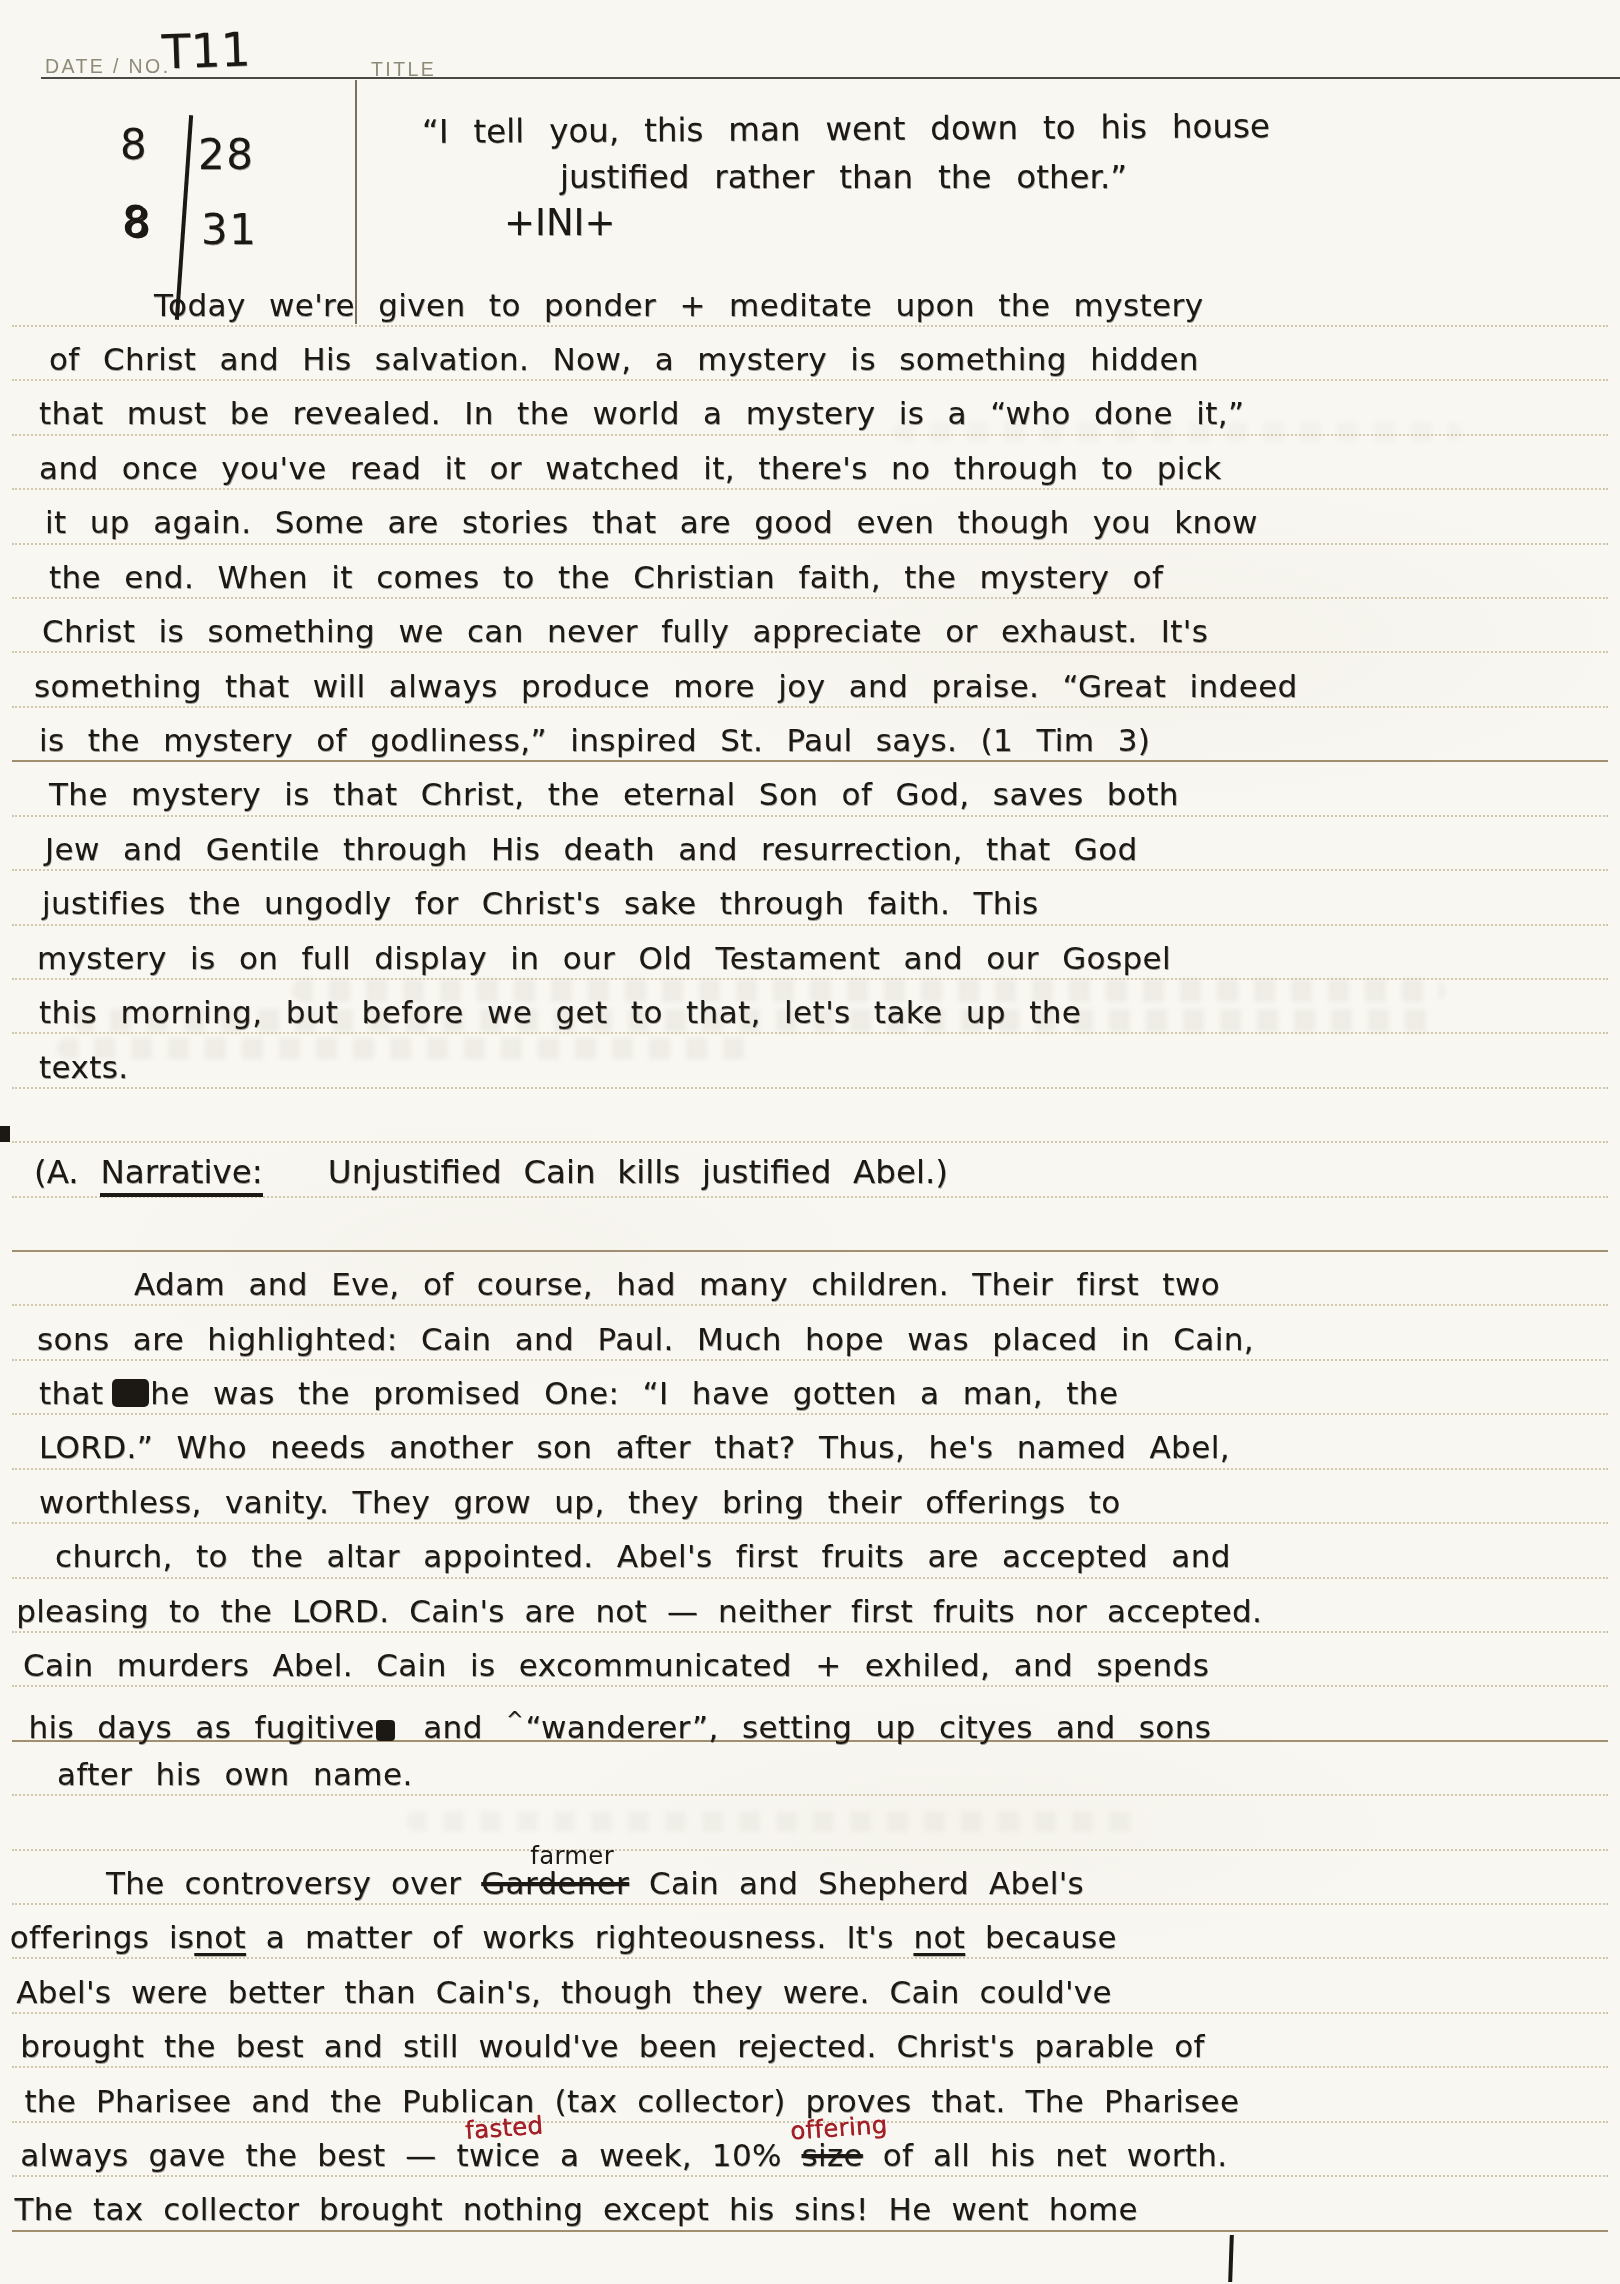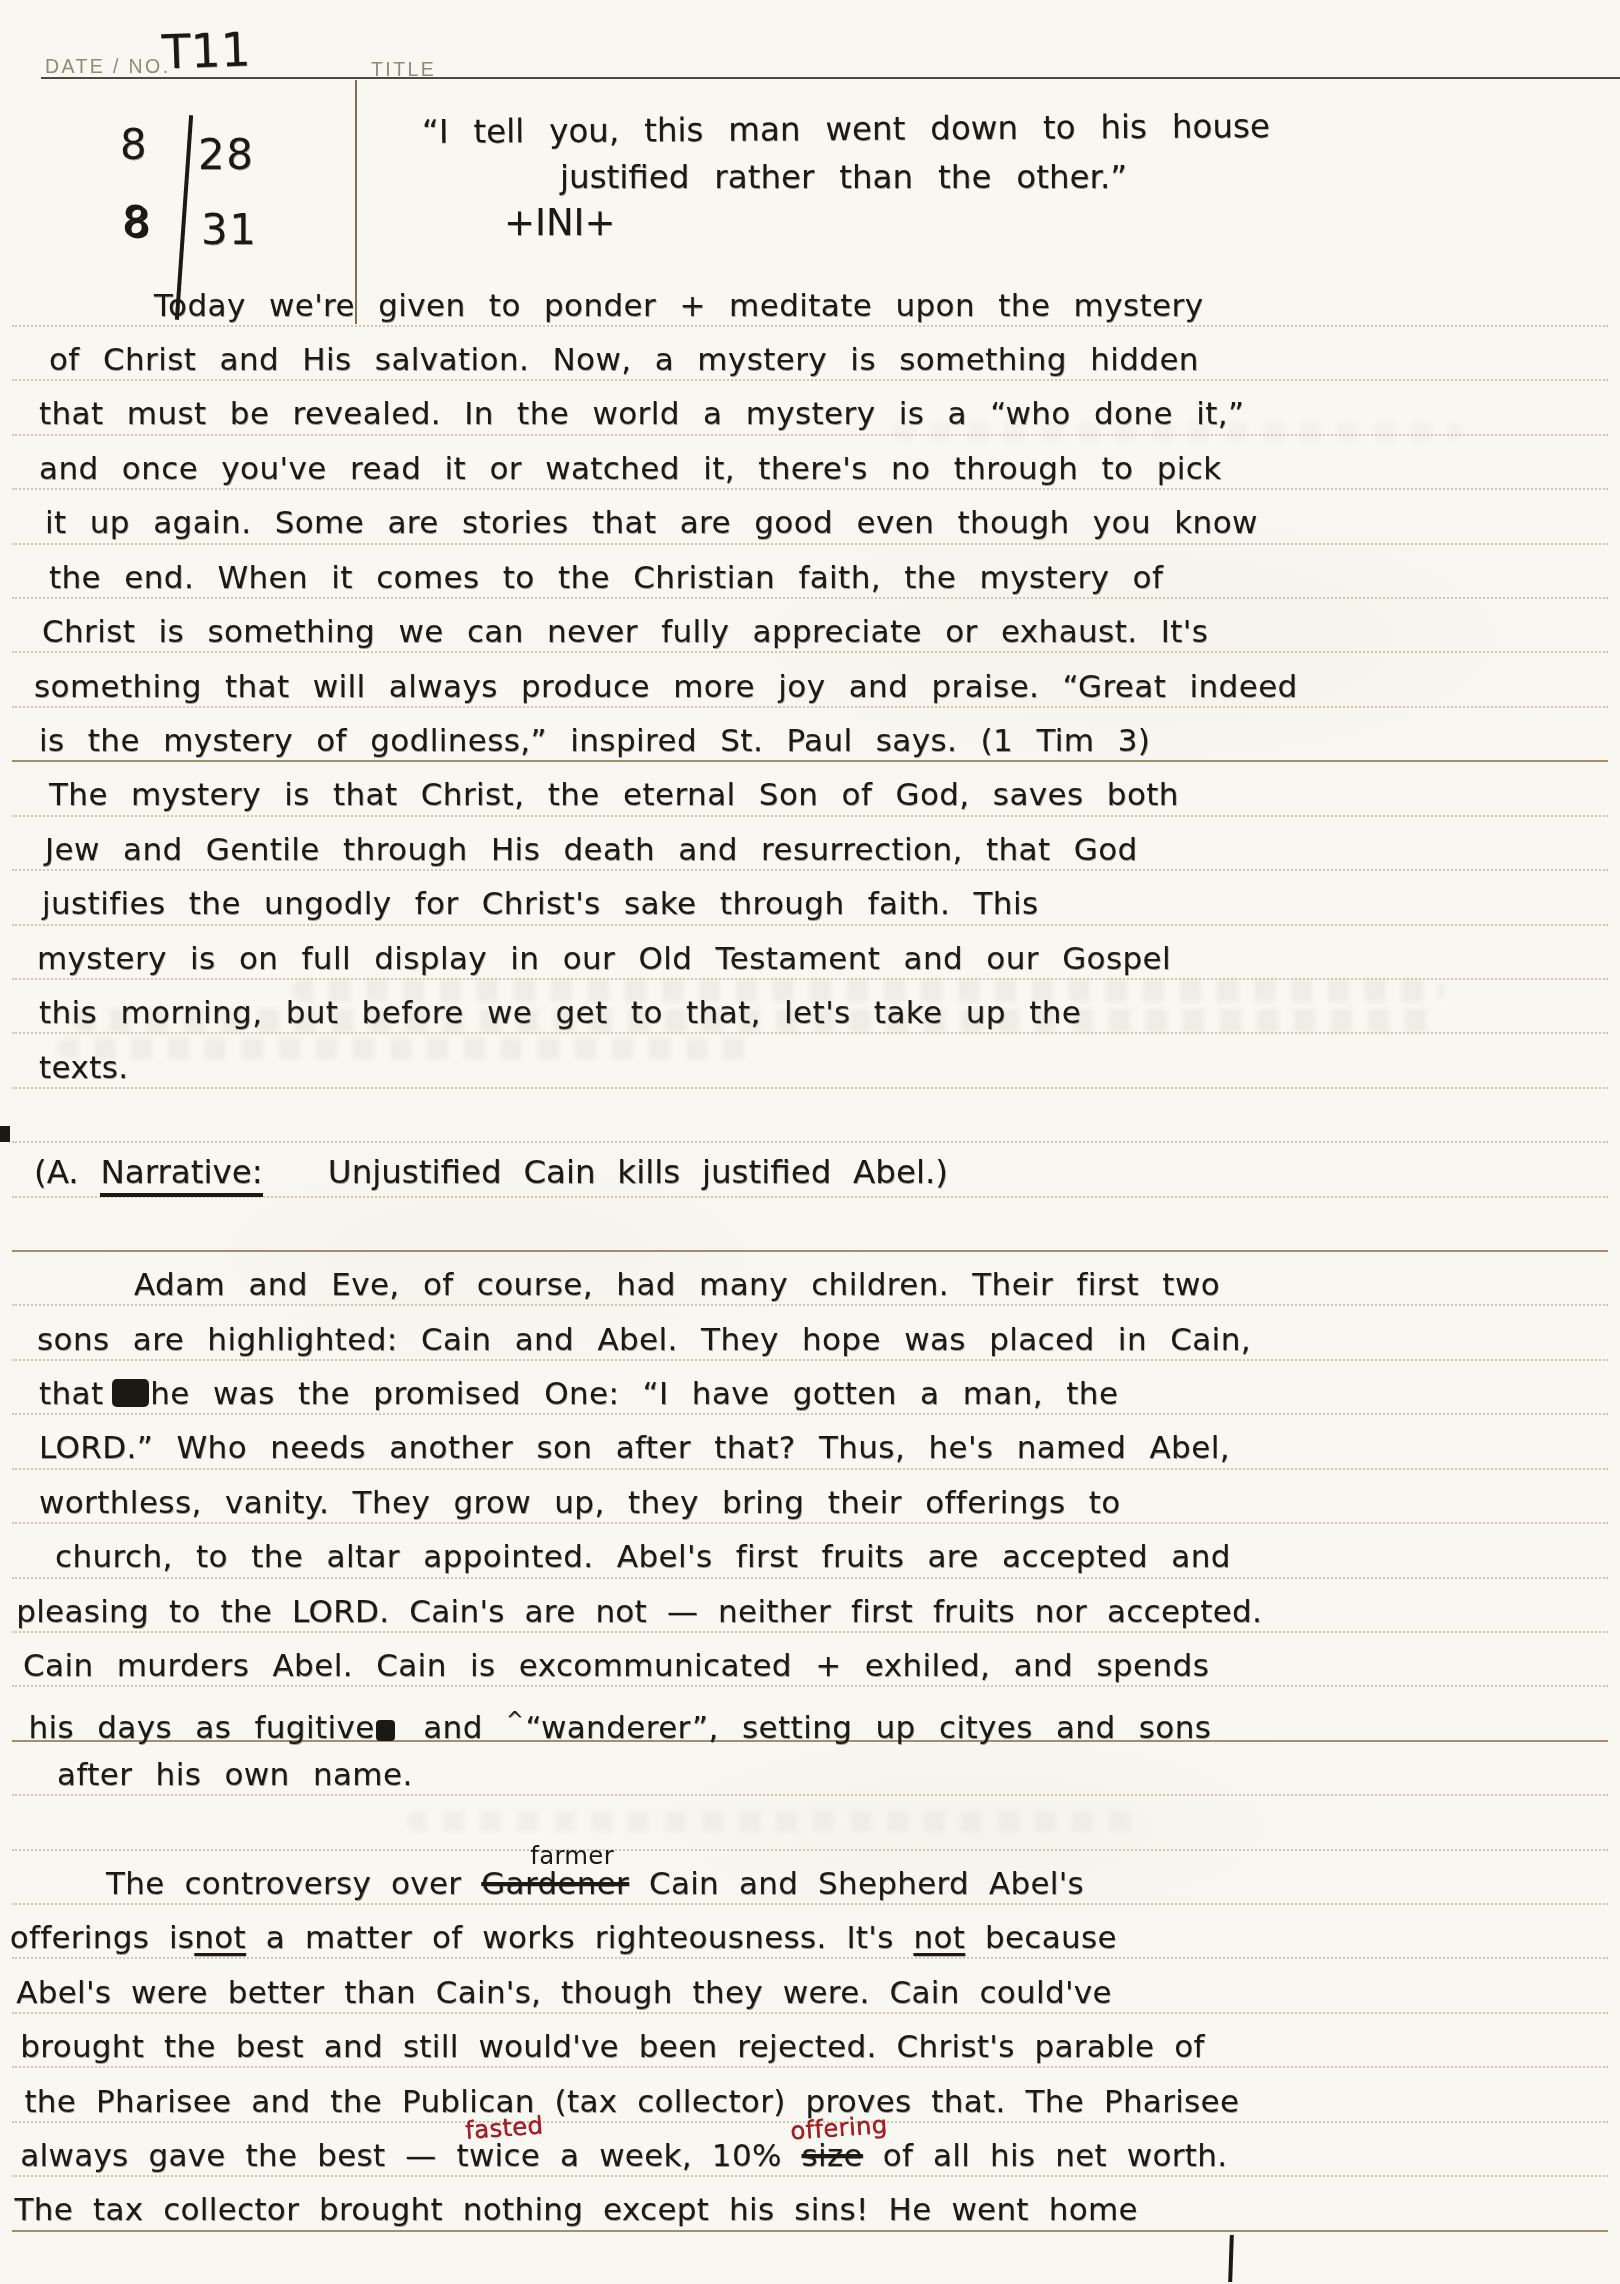--- a/index.html
+++ b/index.html
@@ -154,21 +154,21 @@
   <div class="hw hl ws16" style="left:49px;top:772px;"><span>The mystery is that Christ, the eternal Son of God, saves both</span></div>
   <div class="hw hl ws16" style="left:45px;top:827px;"><span>Jew and Gentile through His death and resurrection, that God</span></div>
   <div class="hw hl ws16" style="left:42px;top:881px;"><span>justifies the ungodly for Christ's sake through faith. This</span></div>
   <div class="hw hl ws16" style="left:37px;top:936px;"><span>mystery is on full display in our Old Testament and our Gospel</span></div>
   <div class="hw hl ws16" style="left:39px;top:990px;"><span>this morning, but before we get to that, let's take up the</span></div>
   <div class="hw hl ws16" style="left:39px;top:1045px;"><span>texts.</span></div>
 
   <div class="hw hl ws16" style="left:134px;top:1262px;"><span>Adam and Eve, of course, had many children. Their first two</span></div>
 
   <div class="hw heading" style="left:34px;top:1153px;"><span>(A.</span> <span class="u-term">Narrative:</span>&nbsp;&nbsp;&nbsp;<span>Unjustified Cain kills justified Abel.)</span></div>
-  <div class="hw hl ws16" style="left:37px;top:1317px;"><span>sons are highlighted: Cain and Abel. They hope was placed in Cain,</span></div>
+  <div class="hw hl ws16" style="left:37px;top:1317px;"><span>sons are highlighted: Cain and Paul. Much hope was placed in Cain,</span></div>
   <div class="hw hl ws16" style="left:39px;top:1371px;"><span>that</span><span class="blot"></span><span>he was the promised One: “I have gotten a man, the</span></div>
   <div class="hw hl ws16" style="left:39px;top:1425px;"><span>LORD.” Who needs another son after that? Thus, he's named Abel,</span></div>
   <div class="hw hl ws16" style="left:39px;top:1480px;"><span>worthless, vanity. They grow up, they bring their offerings to</span></div>
   <div class="hw hl ws16" style="left:55px;top:1534px;"><span>church, to the altar appointed. Abel's first fruits are accepted and</span></div>
   <div class="hw hl ws12" style="left:16.2px;top:1589px;"><span>pleasing to the LORD. Cain's are not — neither first fruits nor accepted.</span></div>
   <div class="hw hl ws16" style="left:23px;top:1643px;"><span>Cain murders Abel. Cain is excommunicated + exhiled, and spends</span></div>
   <div class="hw hl ws16" style="left:28.4px;top:1698px;"><span>his days as fugitive</span><span class="blot-small"></span> <span>and</span> <span class="caret">^</span><span>“wanderer”, setting up cityes and sons</span></div>
   <div class="hw hl ws16" style="left:57px;top:1752px;"><span>after his own name.</span></div>
 
   <div class="hw hl ws12" style="left:106px;top:1861px;"><span>The controversy over</span> <span class="stack"><span class="above black">farmer</span><span class="struck">Gardener</span></span> <span>Cain and Shepherd Abel's</span></div>

